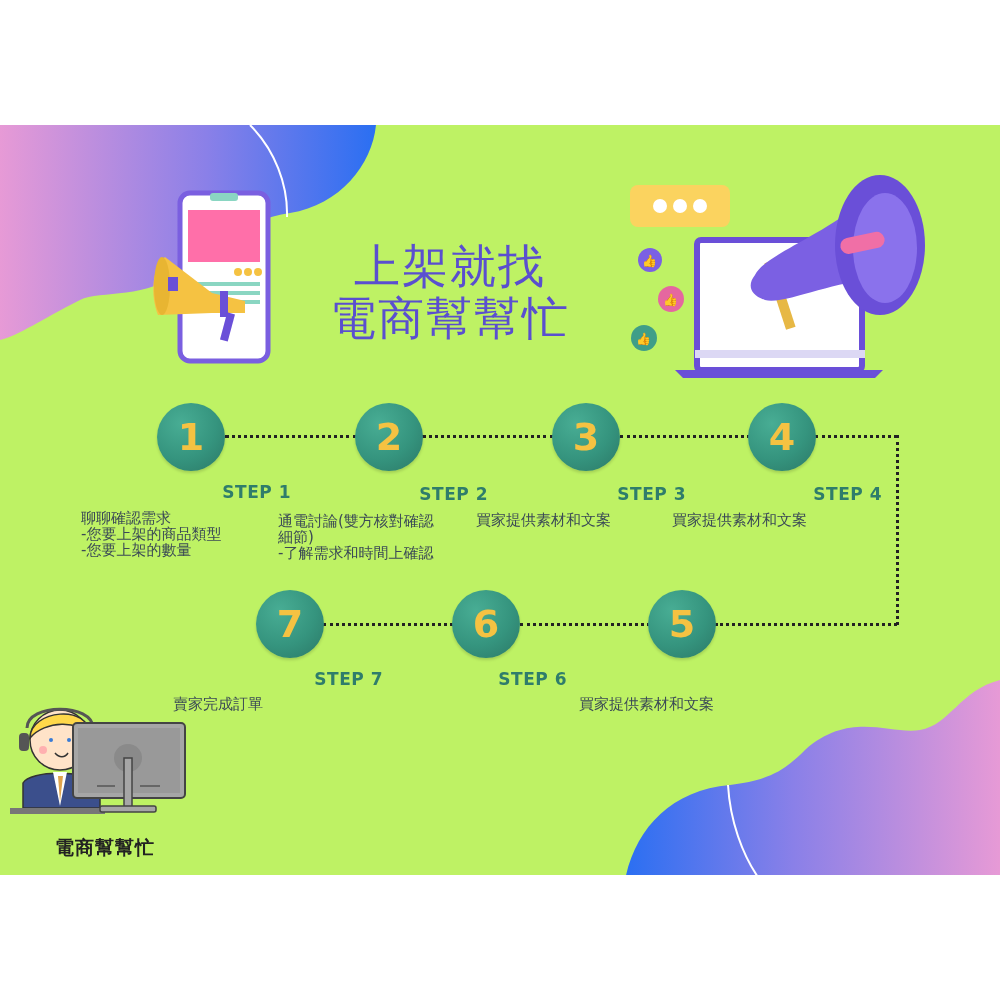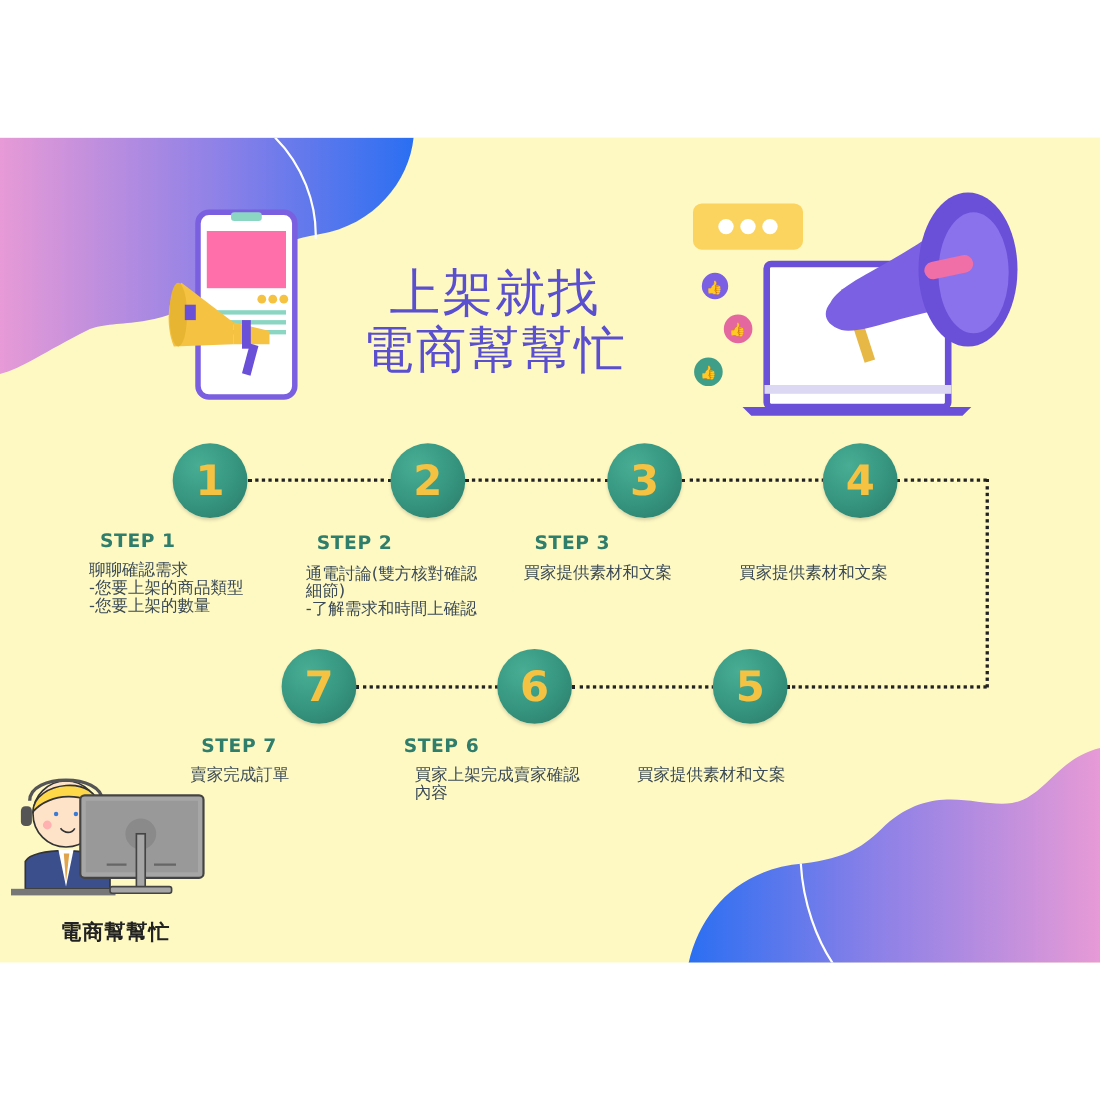--- a/index.html
+++ b/index.html
@@ -1,27 +1,27 @@
 <!DOCTYPE html>
 <html><head>
 <meta charset="utf-8">
 <style>
   html, body { margin:0; padding:0; }
   body { width:1000px; height:1000px; background:#ffffff; position:relative; overflow:hidden;
          font-family:"DejaVu Sans", sans-serif; }
-  .card { position:absolute; left:0; top:125px; width:1000px; height:750px; background:#fef9c3; overflow:hidden; }
+  .card { position:absolute; left:0; top:125px; width:1000px; height:750px; background:#bef264; overflow:hidden; }
   .blob { position:absolute; }
   .title { position:absolute; left:300px; top:115px; width:300px; text-align:center; color:#5a4fcf;
            font-size:46px; line-height:52px; letter-spacing:2px; font-weight:normal; }
   .step-circle { position:absolute; width:68px; height:68px; border-radius:50%;
     background: radial-gradient(circle at 35% 30%, #48ad94 0%, #35947e 55%, #2b7866 100%);
     box-shadow: 0 2px 3px rgba(0,0,0,0.15);
     display:flex; align-items:center; justify-content:center;
     color:#f5c242; font-family:"DejaVu Sans", sans-serif; font-weight:bold; font-size:38px; }
-  .step-label { position:absolute; width:200px; text-align:left; color:#2f7d6b;
+  .step-label { position:absolute; width:200px; text-align:right; color:#2f7d6b;
     font-family:"DejaVu Sans", sans-serif; font-weight:bold; font-size:17px; letter-spacing:0.5px; }
   .step-desc { position:absolute; width:220px; text-align:left; color:#3b4a56;
     font-size:15px; line-height:16px; }
   .dots-h { position:absolute; height:0; border-top:3px dotted #222; }
   .dots-v { position:absolute; width:0; border-left:3px dotted #222; }
   .brand { position:absolute; left:30px; top:710px; width:150px; text-align:center; font-size:19px;
            font-weight:bold; color:#222; letter-spacing:1px; }
 </style>
 </head>
 <body>
@@ -121,35 +121,32 @@
     <div>-了解需求和時間上確認</div>
   </div>
 
   <div class="step-circle" style="left:552px;top:278px">3</div>
   <div class="step-label" style="left:486px;top:359px">STEP 3</div>
   <div class="step-desc" style="left:476px;top:387px">
     <div>買家提供素材和文案</div>
   </div>
 
   <div class="step-circle" style="left:748px;top:278px">4</div>
+  <div class="step-label" style="left:682px;top:359px">STEP 4</div>
   <div class="step-desc" style="left:672px;top:387px">
     <div>買家提供素材和文案</div>
   </div>
 
   <div class="step-circle" style="left:648px;top:465px">5</div>
   <div class="step-desc" style="left:579px;top:571px">
     <div>買家提供素材和文案</div>
   </div>
 
   <div class="step-circle" style="left:452px;top:465px">6</div>
   <div class="step-label" style="left:367px;top:544px">STEP 6</div>
-  <div class="step-desc" style="left:377px;top:571px">
-    <div>買家上架完成賣家確認</div>
-    <div>內容</div>
-  </div>
 
   <div class="step-circle" style="left:256px;top:465px">7</div>
   <div class="step-label" style="left:183px;top:544px">STEP 7</div>
   <div class="step-desc" style="left:173px;top:571px">
     <div>賣家完成訂單</div>
   </div>
 
   <svg class="blob" style="left:5px;top:573px" width="185" height="130" viewBox="0 0 185 130">
     <circle cx="55" cy="42" r="30" fill="#ffe3c8" stroke="#333" stroke-width="1.5"></circle>
     <path d="M25,40 C25,12 85,5 85,38 C75,22 40,22 25,40 Z" fill="#ffd84a" stroke="#333" stroke-width="1.5"></path>

